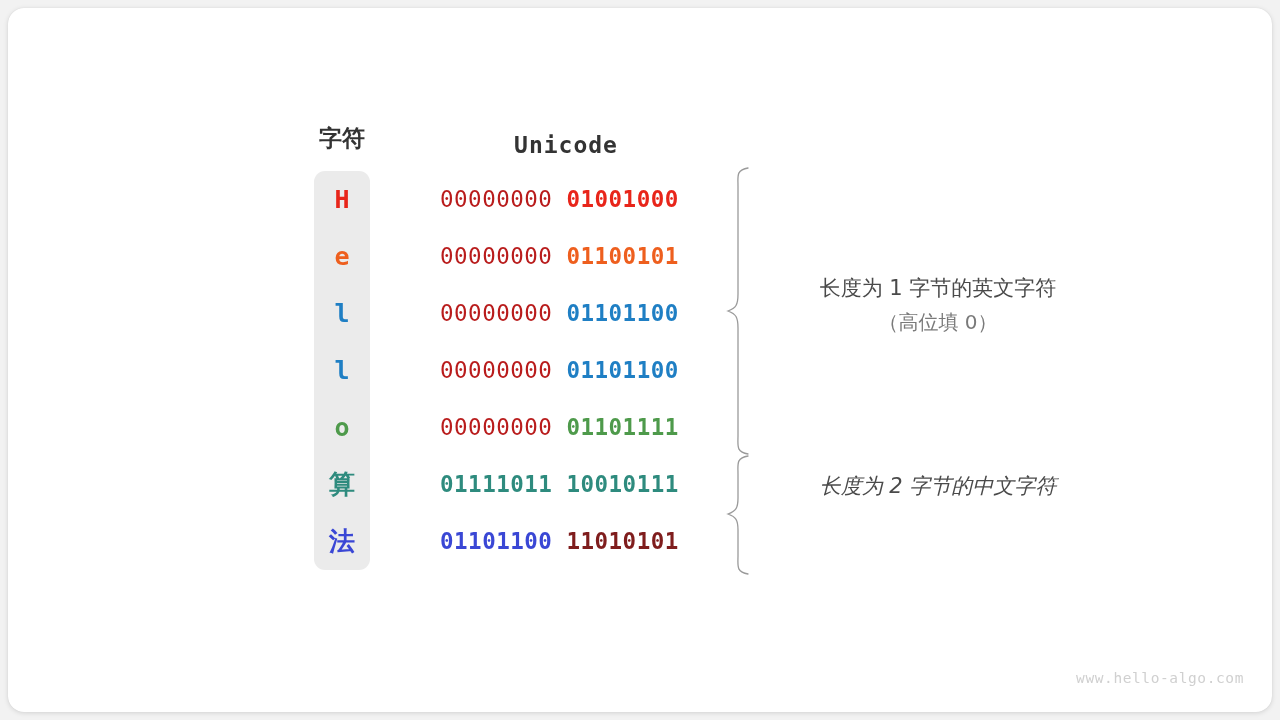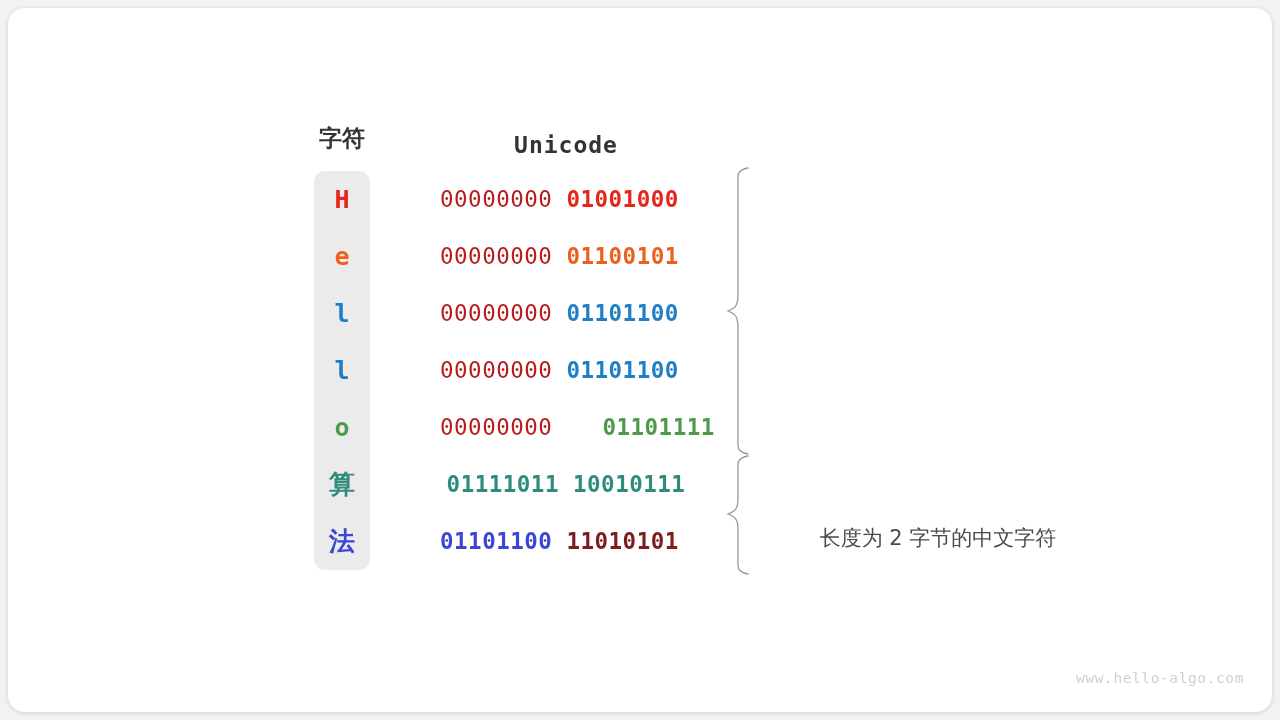--- a/index.html
+++ b/index.html
@@ -161,38 +161,42 @@
     <div id="rows-host">
         <div class="char-cell" style="top: 163px; color: rgb(232, 37, 26);">H</div>
         <div class="bits" style="top: 163px;"><span class="hi">00000000</span> <span class="lo" style="color: rgb(232, 37, 26); margin-top: 35px;">01001000</span></div>
         <div class="char-cell" style="top: 220px; color: rgb(238, 95, 30);">e</div>
         <div class="bits" style="top: 220px;"><span class="hi">00000000</span> <span class="lo" style="color: rgb(238, 95, 30);">01100101</span></div>
         <div class="char-cell" style="top: 277px; color: rgb(31, 127, 196);">l</div>
         <div class="bits" style="top: 277px;"><span class="hi">00000000</span> <span class="lo" style="color: rgb(31, 127, 196);">01101100</span></div>
         <div class="char-cell" style="top: 334px; color: rgb(31, 127, 196);">l</div>
         <div class="bits" style="top: 334px;"><span class="hi">00000000</span> <span class="lo" style="color: rgb(31, 127, 196);">01101100</span></div>
         <div class="char-cell" style="top: 391px; color: rgb(78, 154, 75);">o</div>
-        <div class="bits" style="top: 391px;"><span class="hi">00000000</span> <span class="lo" style="color: rgb(78, 154, 75); margin-left: 36px;">01101111</span></div>
+        <div class="bits" style="top: 391px;"><span class="hi">00000000</span> <span class="lo" style="color: rgb(78, 154, 75);">01101111</span></div>
         <div class="char-cell cjk" style="top: 448px; color: rgb(46, 139, 126);">算</div>
-        <div class="bits" style="top: 448px; text-align: center;"><span class="hi strong" style="color: rgb(46, 139, 126);">01111011</span> <span class="lo" style="color: rgb(46, 139, 126);">10010111</span></div>
+        <div class="bits" style="top: 448px;"><span class="hi strong" style="color: rgb(46, 139, 126);">01111011</span> <span class="lo" style="color: rgb(46, 139, 126);">10010111</span></div>
         <div class="char-cell cjk" style="top: 505px; color: rgb(58, 71, 213);">法</div>
         <div class="bits" style="top: 505px;"><span class="hi strong" style="color: rgb(58, 71, 213);">01101100</span> <span class="lo" style="color: #7f1d1d;">11010101</span></div>
       </div>
 
     <svg class="brace" style="left:718px; top:158px;" width="30" height="290" viewBox="0 0 30 290">
       <path d="M22 2 C10 4, 12 10, 12 20 L12 128 C12 139, 10 142, 2 145
                C10 148, 12 151, 12 162 L12 270 C12 280, 10 286, 22 288" fill="none" stroke="#9a9a9a" stroke-width="1.3" stroke-linecap="round"></path>
     </svg>
 
     <svg class="brace" style="left:718px; top:446px;" width="30" height="122" viewBox="0 0 30 122">
       <path d="M22 2 C10 4, 12 10, 12 20 L12 44 C12 54, 10 57, 2 60
                C10 63, 12 66, 12 76 L12 102 C12 112, 10 118, 22 120" fill="none" stroke="#9a9a9a" stroke-width="1.3" stroke-linecap="round"></path>
     </svg>
 
-
-    <div class="annot" style="left:768px; top:512px; width:324px;">
+    <div class="annot" style="left:768px; top:262px; width:324px;">
+      <div class="line1">长度为 1 字节的英文字符</div>
+      <div class="line2">（高位填 0）</div>
+    </div>
+
+    <div class="annot" style="left:768px; top:460px; width:324px;font-style:italic;">
       <div class="line1">长度为 2 字节的中文字符</div>
     </div>
 
     <div class="watermark">www.hello-algo.com</div>
 
   </div>
 </div>
 
 </body></html>

